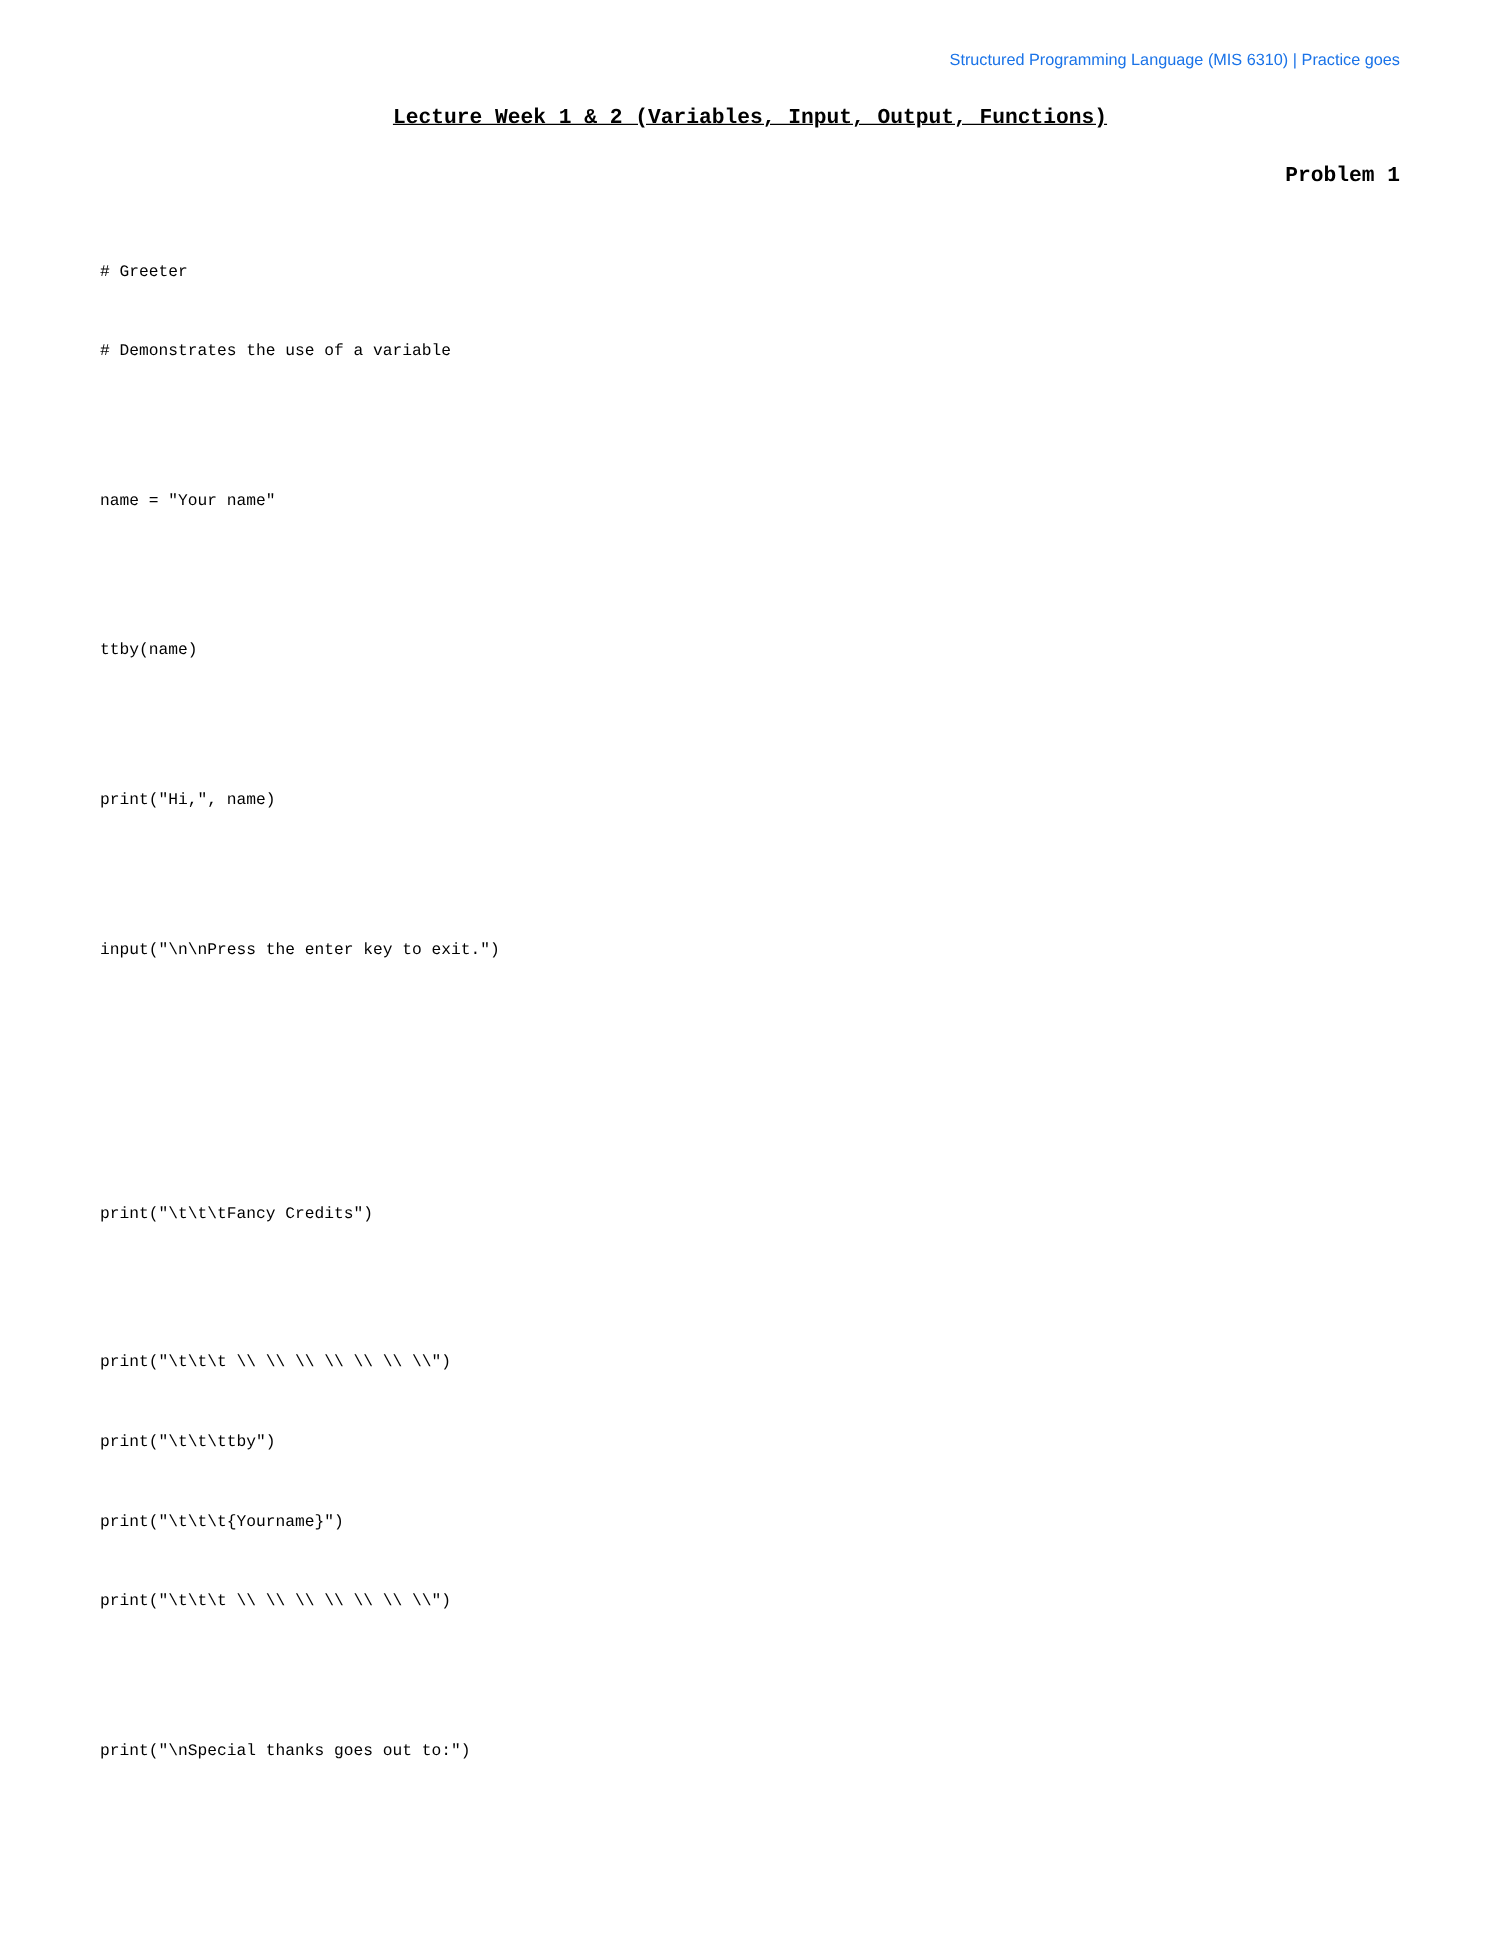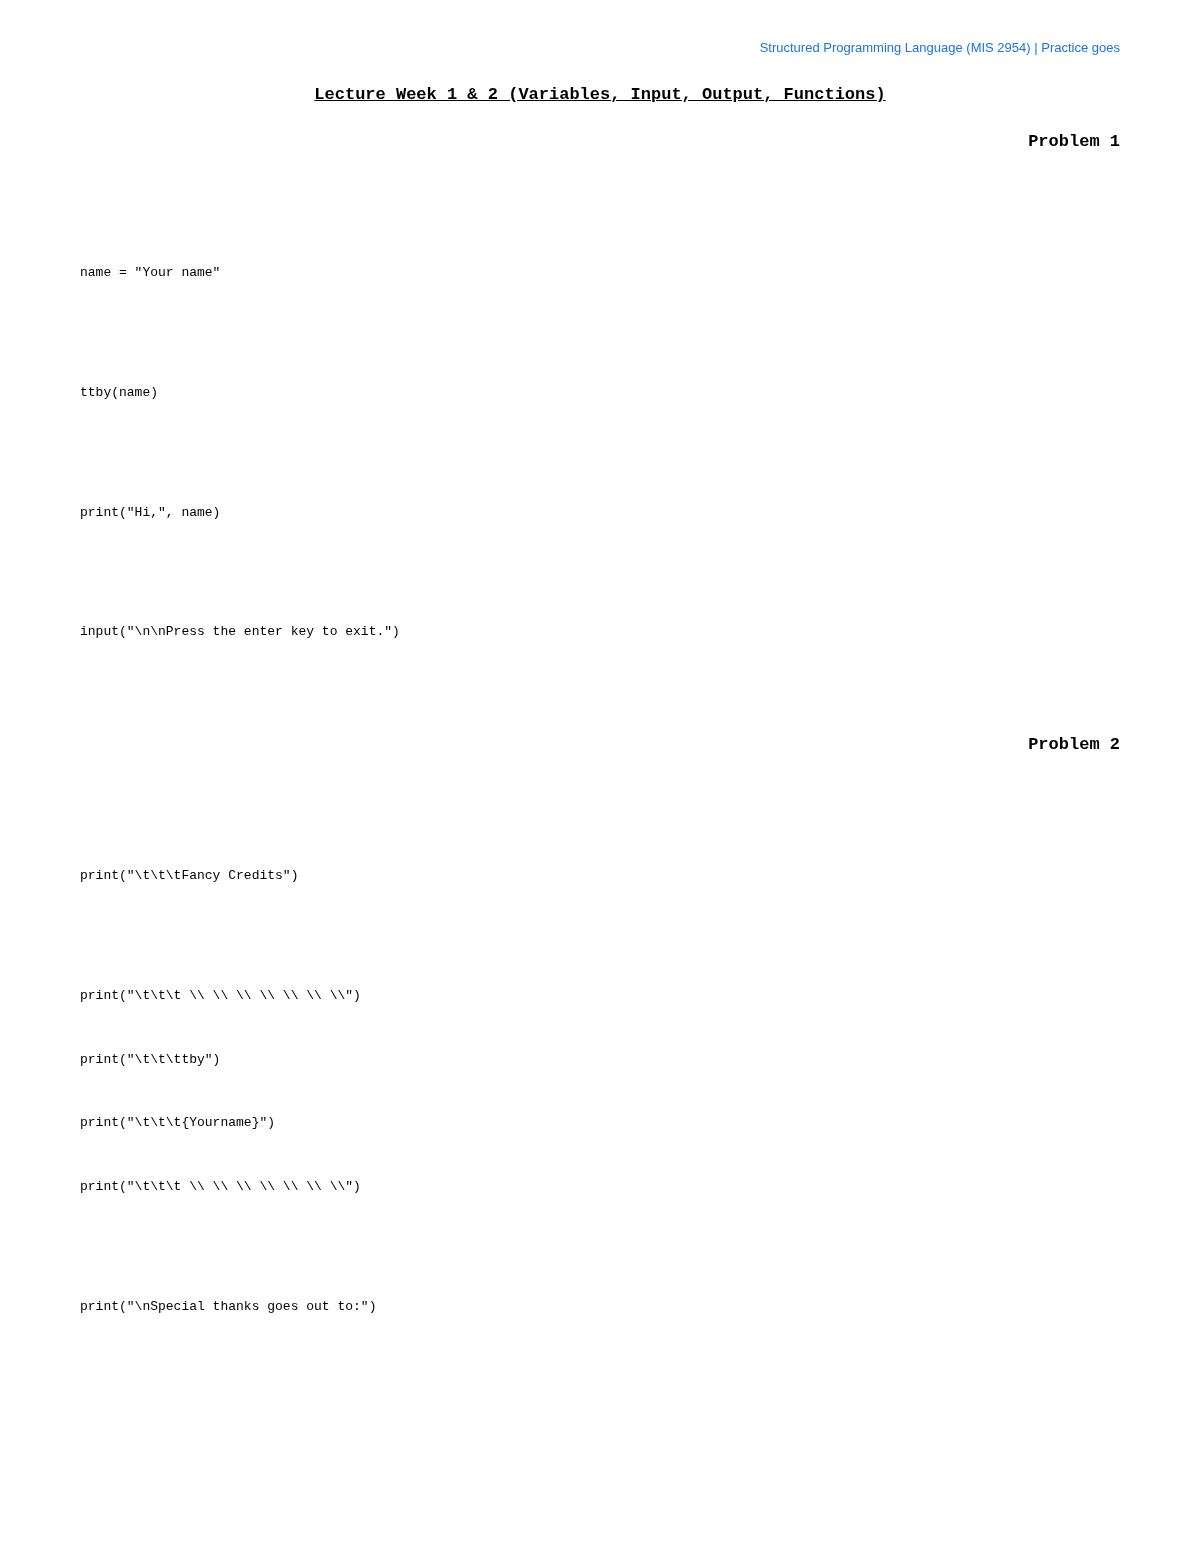--- a/index.html
+++ b/index.html
@@ -64,41 +64,42 @@
 
     .code-line.empty {
       display: block;
       height: 1.1em;
     }
   </style>
 </head>
 <body>
 
 <div class="page-header">
-  <span>Structured Programming Language (MIS 2954)</span><span> | </span><span>Practice goes</span>
+  <span>Structured Programming Language (MIS 6310)</span><span> | </span><span>Practice goes</span>
 </div>
 
 <div class="main-title">Lecture Week 1 &amp; 2 (Variables, Input, Output, Functions)</div>
 
 <div class="problem-section">
   <div class="problem-label">Problem 1</div>
   <div class="code-block">
+    <span class="code-line"># Greeter</span>
+    <span class="code-line"># Demonstrates the use of a variable</span>
     <span class="code-line empty"> </span>
     <span class="code-line">name = "Your name"</span>
     <span class="code-line empty"> </span>
     <span class="code-line">ttby(name)</span>
     <span class="code-line empty"> </span>
     <span class="code-line">print("Hi,", name)</span>
     <span class="code-line empty"> </span>
     <span class="code-line">input("\n\nPress the enter key to exit.")</span>
   </div>
 </div>
 
 <div class="problem-section">
-  <div class="problem-label">Problem 2</div>
   <div class="code-block">
     <span class="code-line empty"> </span>
     <span class="code-line">print("\t\t\tFancy Credits")</span>
     <span class="code-line empty"> </span>
     <span class="code-line">print("\t\t\t \\ \\ \\ \\ \\ \\ \\")</span>
     <span class="code-line">print("\t\t\ttby")</span>
     <span class="code-line">print("\t\t\t{Yourname}")</span>
     <span class="code-line">print("\t\t\t \\ \\ \\ \\ \\ \\ \\")</span>
     <span class="code-line empty"> </span>
     <span class="code-line">print("\nSpecial thanks goes out to:")</span>

